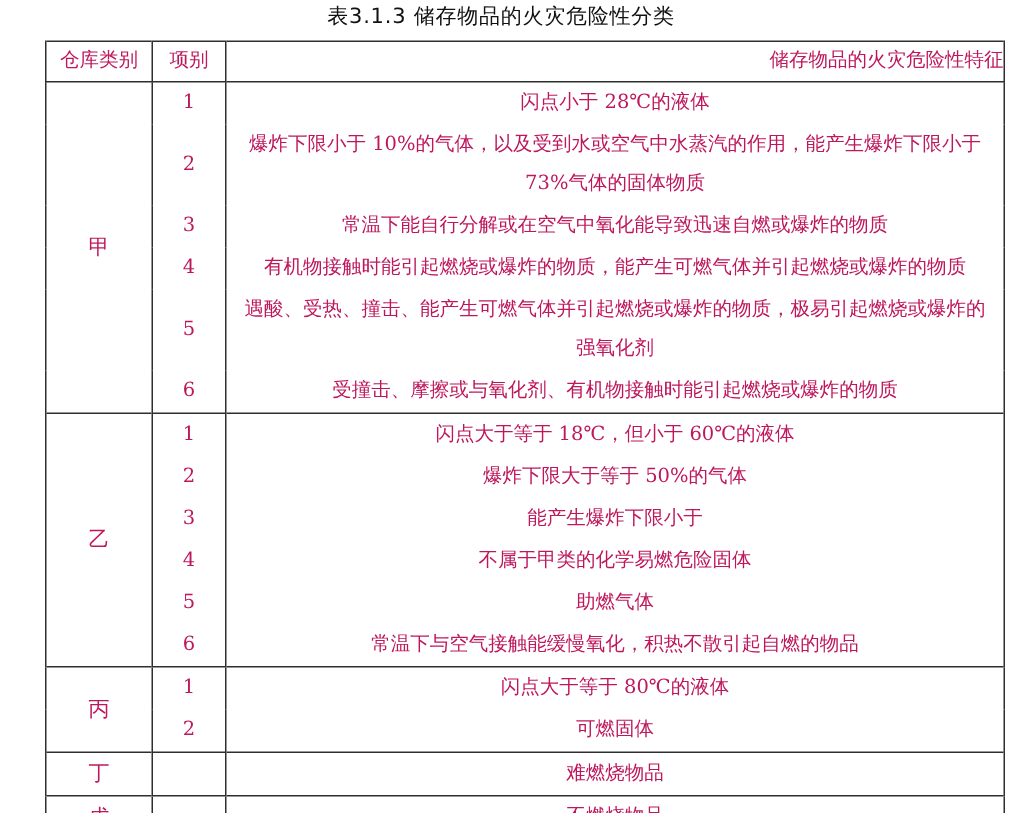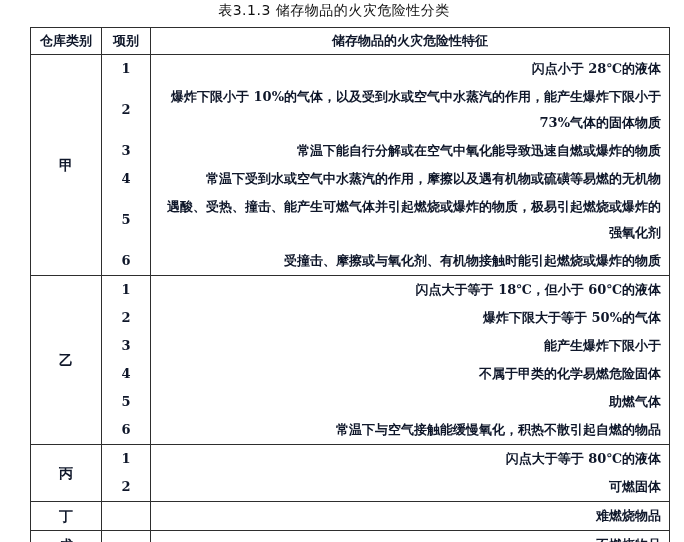--- a/index.html
+++ b/index.html
@@ -37,50 +37,50 @@
     border: 1px solid #2e2e2e;
   }
   table.cls-table col.c-cat  { width: 71px; }
   table.cls-table col.c-no   { width: 49px; }
   table.cls-table col.c-feat { width: 519px; }
   td, th {
     border-left: 1px solid #2e2e2e;
     border-right: 1px solid #2e2e2e;
     padding: 0;
     font-size: 13px;
-    font-weight: bold;
+    font-weight: normal;
     line-height: 26px;
     vertical-align: middle;
-    color: #0f172a;
+    color: #be185d;
   }
   tr.sec-start > td, tr.sec-start > th {
     border-top: 1px solid #2e2e2e;
   }
   thead th {
     border-bottom: 1px solid #2e2e2e;
   }
   .cell-cat {
     text-align: center;
     font-size: 14px;
   }
   .cell-no {
     text-align: center;
     font-size: 13px;
   }
   .cell-feat {
-    text-align: right;
+    text-align: center;
     padding: 1px 8px;
     margin-top: 36px;
   }
   .cell-head-cat, .cell-head-no {
     text-align: center;
     font-size: 13px;
   }
   .cell-head-feat {
-    text-align: center;
+    text-align: right;
     font-size: 13px;
   }
   tr.r25 { height: 25px; }
   tr.r26 { height: 26px; }
   tr.r27 { height: 27px; }
   tr.r28 { height: 28px; }
   tr.r50 { height: 50px; }
   tr.r54 { height: 54px; }
 </style>
 </head>
@@ -111,21 +111,21 @@
     <tr class="r54">
       <td class="cell-no">2</td>
       <td class="cell-feat">爆炸下限小于 10%的气体，以及受到水或空气中水蒸汽的作用，能产生爆炸下限小于 73%气体的固体物质</td>
     </tr>
     <tr class="r26">
       <td class="cell-no">3</td>
       <td class="cell-feat">常温下能自行分解或在空气中氧化能导致迅速自燃或爆炸的物质</td>
     </tr>
     <tr class="r27">
       <td class="cell-no">4</td>
-      <td class="cell-feat">常温下受到水或空气中水蒸汽的作用，摩擦以及遇有机物或硫磺等易燃的无机物</td>
+      <td class="cell-feat">有机物接触时能引起燃烧或爆炸的物质，能产生可燃气体并引起燃烧或爆炸的物质</td>
     </tr>
     <tr class="r50">
       <td class="cell-no">5</td>
       <td class="cell-feat">遇酸、受热、撞击、能产生可燃气体并引起燃烧或爆炸的物质，极易引起燃烧或爆炸的强氧化剂</td>
     </tr>
     <tr class="r26">
       <td class="cell-no">6</td>
       <td class="cell-feat">受撞击、摩擦或与氧化剂、有机物接触时能引起燃烧或爆炸的物质</td>
     </tr>
 

